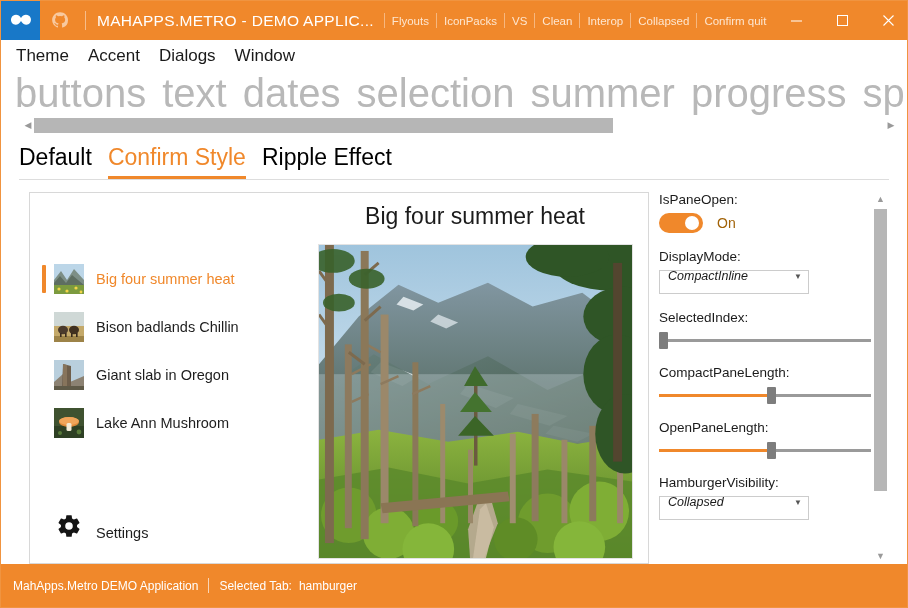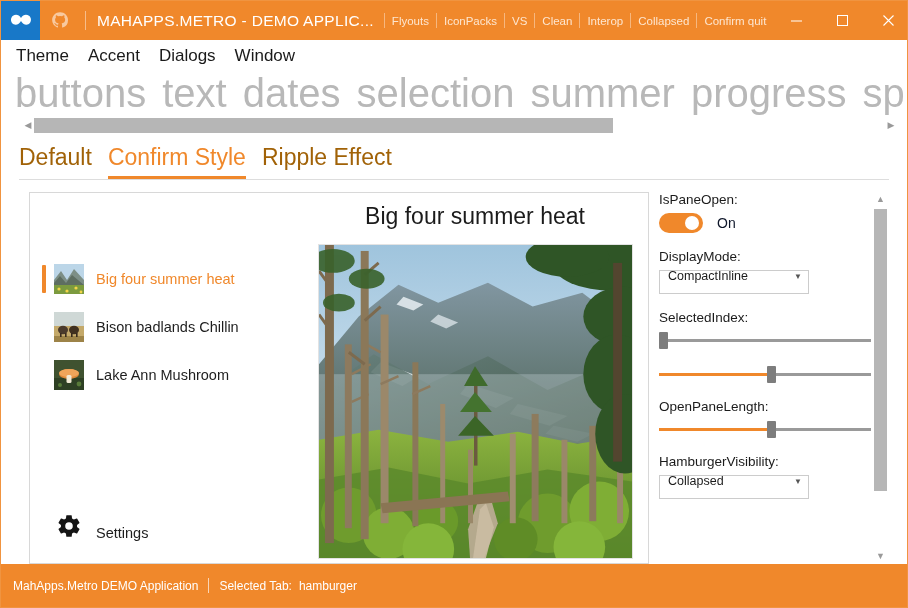--- a/index.html
+++ b/index.html
@@ -117,21 +117,21 @@
   
   .subtabs {
     display: flex; align-items: flex-end;
     padding-left: 18px;
     height: 44px;
     flex: 0 0 auto;
   }
   .subtab {
     font-size: 23px;
     font-weight: 300;
-    color: #a16207;
+    color: #000000;
     margin-right: 16px;
     padding-bottom: 5px;
     border-bottom: 3px solid transparent;
     cursor: default;
   }
   .subtab.active { color: #f0882b; border-bottom-color: #f0882b; }
   .subtab-rule { height: 1px; background: #dddddd; margin: 0 18px 0 18px; flex: 0 0 auto; }
 
   
   .content {
@@ -238,30 +238,31 @@
     background: #f0882b;
     position: relative;
     cursor: pointer;
     flex: 0 0 auto;
   }
   .toggle .knob {
     position: absolute; top: 3px; right: 4px;
     width: 14px; height: 14px; border-radius: 50%;
     background: #ffffff;
   }
-  .toggle-label { font-size: 14px; color: #0f172a; margin-left: 14px; }
+  .toggle-label { font-size: 14px; color: #a16207; margin-left: 14px; }
   .combo {
     width: 150px; height: 24px;
     border: 1px solid #cccccc;
     background: #ffffff;
     display: flex; align-items: center;
     padding: 0 6px 12px 8px;
     font-size: 12.5px;
     color: #1b1b1b;
     cursor: pointer;
+    font-style: italic;
   }
   .combo .cb-val { flex: 1 1 auto; white-space: nowrap; overflow: hidden; }
   .combo .caret { color: #555; font-size: 8px; margin-left: 6px; }
   .slider {
     width: 212px; height: 18px;
     position: relative;
     display: flex; align-items: center;
     cursor: pointer;
   }
   .sl-track {
@@ -432,20 +433,33 @@
               <ellipse cx="20" cy="18" rx="5" ry="4.2" fill="#40301f"></ellipse>
               <rect x="6" y="21" width="1.6" height="4" fill="#3a2c1f"></rect>
               <rect x="11" y="21" width="1.6" height="4" fill="#3a2c1f"></rect>
               <rect x="17" y="21" width="1.6" height="4" fill="#35281c"></rect>
               <rect x="22" y="21" width="1.6" height="4" fill="#35281c"></rect>
             </svg>
           </div>
           <div class="pane-label">Bison badlands Chillin</div>
         </div>
 
+        <div class="pane-item">
+          <div class="sel-bar"></div>
+          <div class="thumb">
+            <svg viewBox="0 0 30 30" width="30" height="30">
+              <rect width="30" height="30" fill="#b9cfdd"></rect>
+              <path d="M0 22 L9 14 L16 22 L30 16 L30 30 L0 30 Z" fill="#8c8273"></path>
+              <path d="M9 4 L17 6 L17 30 L8 30 Z" fill="#6e5e4b"></path>
+              <path d="M9 4 L13 5 L13 30 L9 30 Z" fill="#87745c"></path>
+              <rect y="26" width="30" height="4" fill="#5f5a48"></rect>
+            </svg>
+          </div>
+          <div class="pane-label">Giant slab in Oregon</div>
+        </div>
 
         <div class="pane-item">
           <div class="sel-bar"></div>
           <div class="thumb">
             <svg viewBox="0 0 30 30" width="30" height="30">
               <rect width="30" height="30" fill="#3f5230"></rect>
               <rect y="18" width="30" height="12" fill="#2e4024"></rect>
               <ellipse cx="15" cy="14" rx="10" ry="5" fill="#e08a3a"></ellipse>
               <ellipse cx="15" cy="13" rx="10" ry="4" fill="#f0a55a"></ellipse>
               <rect x="12.5" y="15" width="5" height="8" rx="1.5" fill="#f2ead6"></rect>
@@ -591,20 +605,21 @@
         <div class="opt-block">
           <div class="opt-label">SelectedIndex:</div>
           <div class="slider">
             <div class="sl-track"></div>
             <div class="sl-fill" style="width:0px"></div>
             <div class="sl-thumb" style="left:0px"></div>
           </div>
         </div>
 
         <div class="opt-block">
+          <div class="opt-label">CompactPaneLength:</div>
           <div class="slider">
             <div class="sl-track"></div>
             <div class="sl-fill" style="width:53%"></div>
             <div class="sl-thumb" style="left:calc(53% - 4.5px)"></div>
           </div>
         </div>
 
         <div class="opt-block">
           <div class="opt-label">OpenPaneLength:</div>
           <div class="slider">

